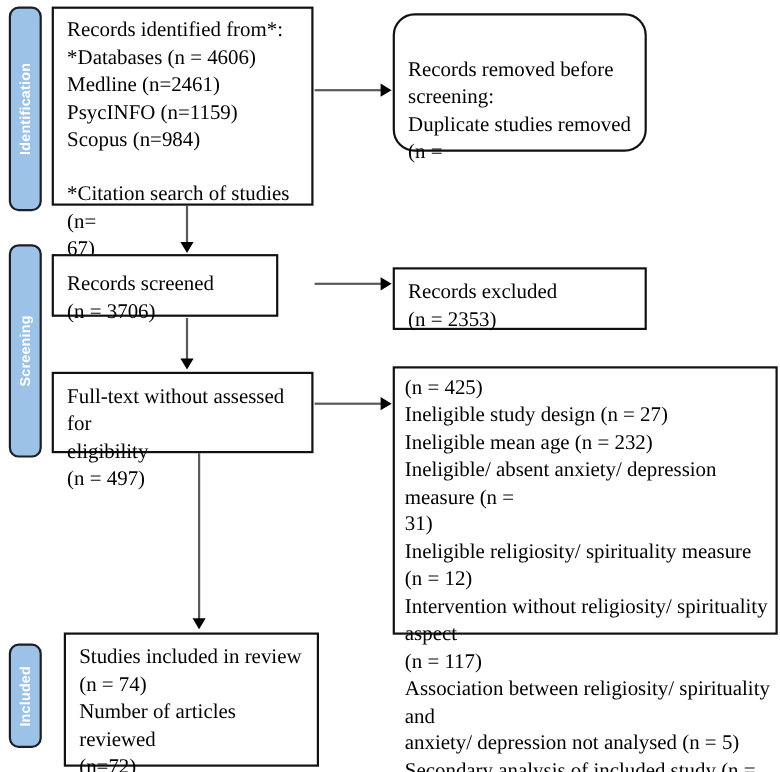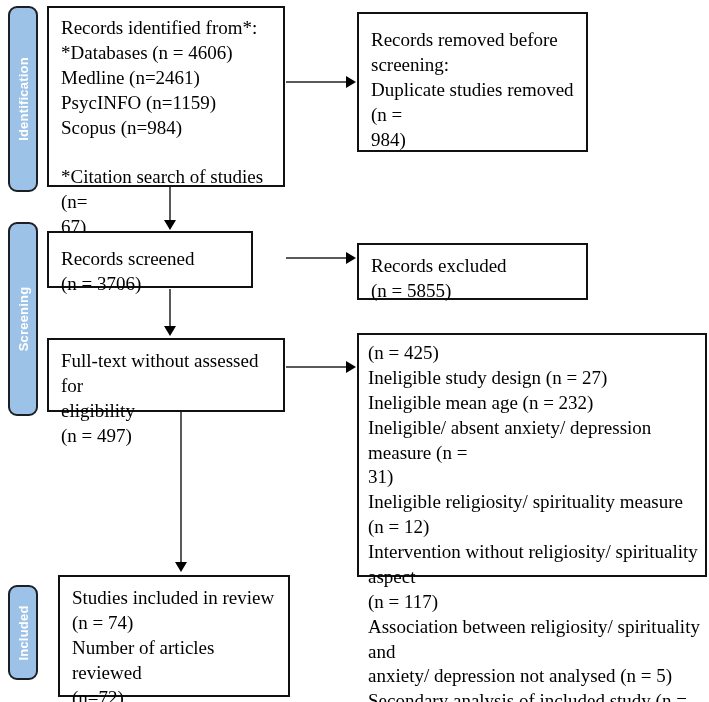--- a/index.html
+++ b/index.html
@@ -97,34 +97,33 @@
     <div class="line">*Databases (n = 4606)</div>
     <div class="line">Medline (n=2461)</div>
     <div class="line">PsycINFO (n=1159)</div>
     <div class="line">Scopus (n=984)</div>
     <div class="line">&nbsp;</div>
     <div class="line">*Citation search of studies (n=</div>
     <div class="line">67)</div>
     <div class="line">*Other reviews (n=17)</div>
   </div>
 
-  <div class="flow-box" style="left:357px;top:12px;width:231px;height:140px;padding-top:14px;">
+  <div class="flow-box" style="left:357px;top:12px;width:231px;height:126px;padding-top:38px;border-radius:20px;">
     <div class="line"><span>Records removed </span><span class="italic">before screening</span><span>:</span></div>
     <div class="line">Duplicate studies removed (n =</div>
-    <div class="line">984)</div>
   </div>
 
   <div class="flow-box" style="left:47px;top:231px;width:206px;height:57px;padding-top:14px;">
     <div class="line">Records screened</div>
     <div class="line">(n = 3706)</div>
   </div>
 
   <div class="flow-box" style="left:357px;top:231px;width:231px;height:57px;padding-top:9px;margin-top:12px;">
     <div class="line">Records excluded</div>
-    <div class="line">(n = 5855)</div>
+    <div class="line">(n = 2353)</div>
   </div>
 
   <div class="flow-box" style="left:47px;top:338px;width:238px;height:74px;padding-top:9px;">
     <div class="line">Full-text without assessed for</div>
     <div class="line">eligibility</div>
     <div class="line">(n = 497)</div>
   </div>
 
   <div class="flow-box" style="left:357px;top:333px;width:350px;height:244px;padding:6px 4px 6px 9px;">
     <div class="line">(n = 425)</div>

